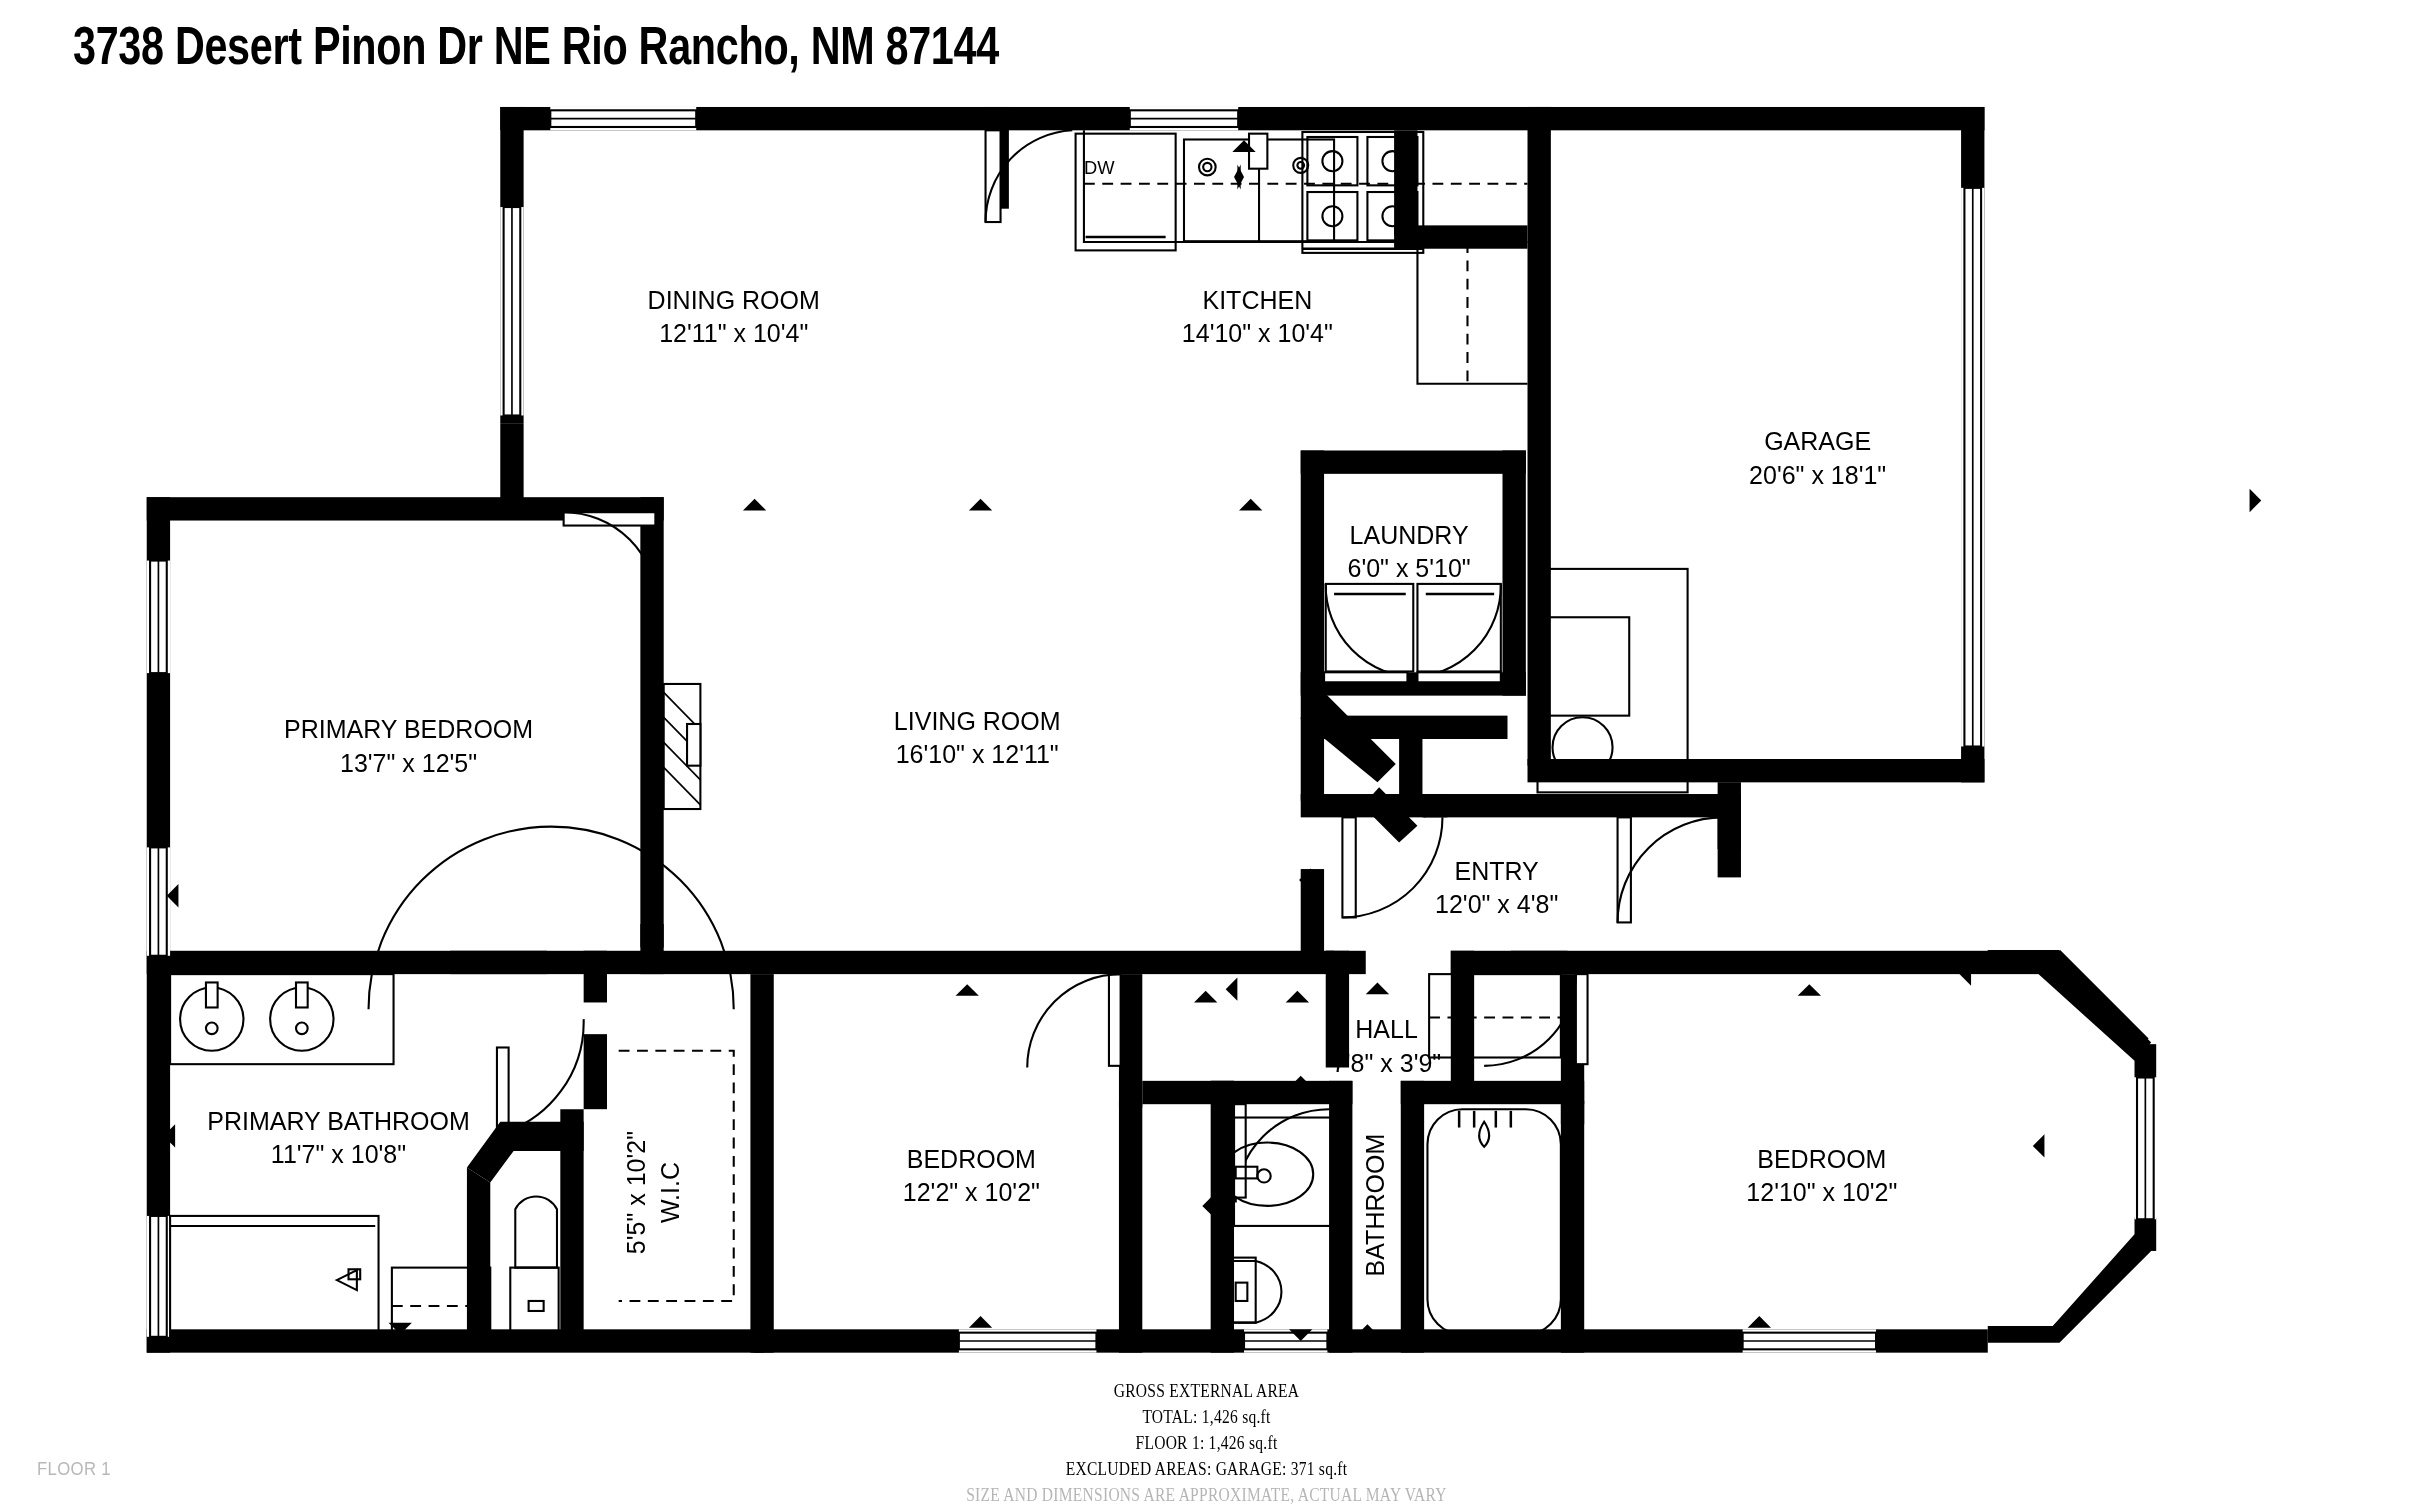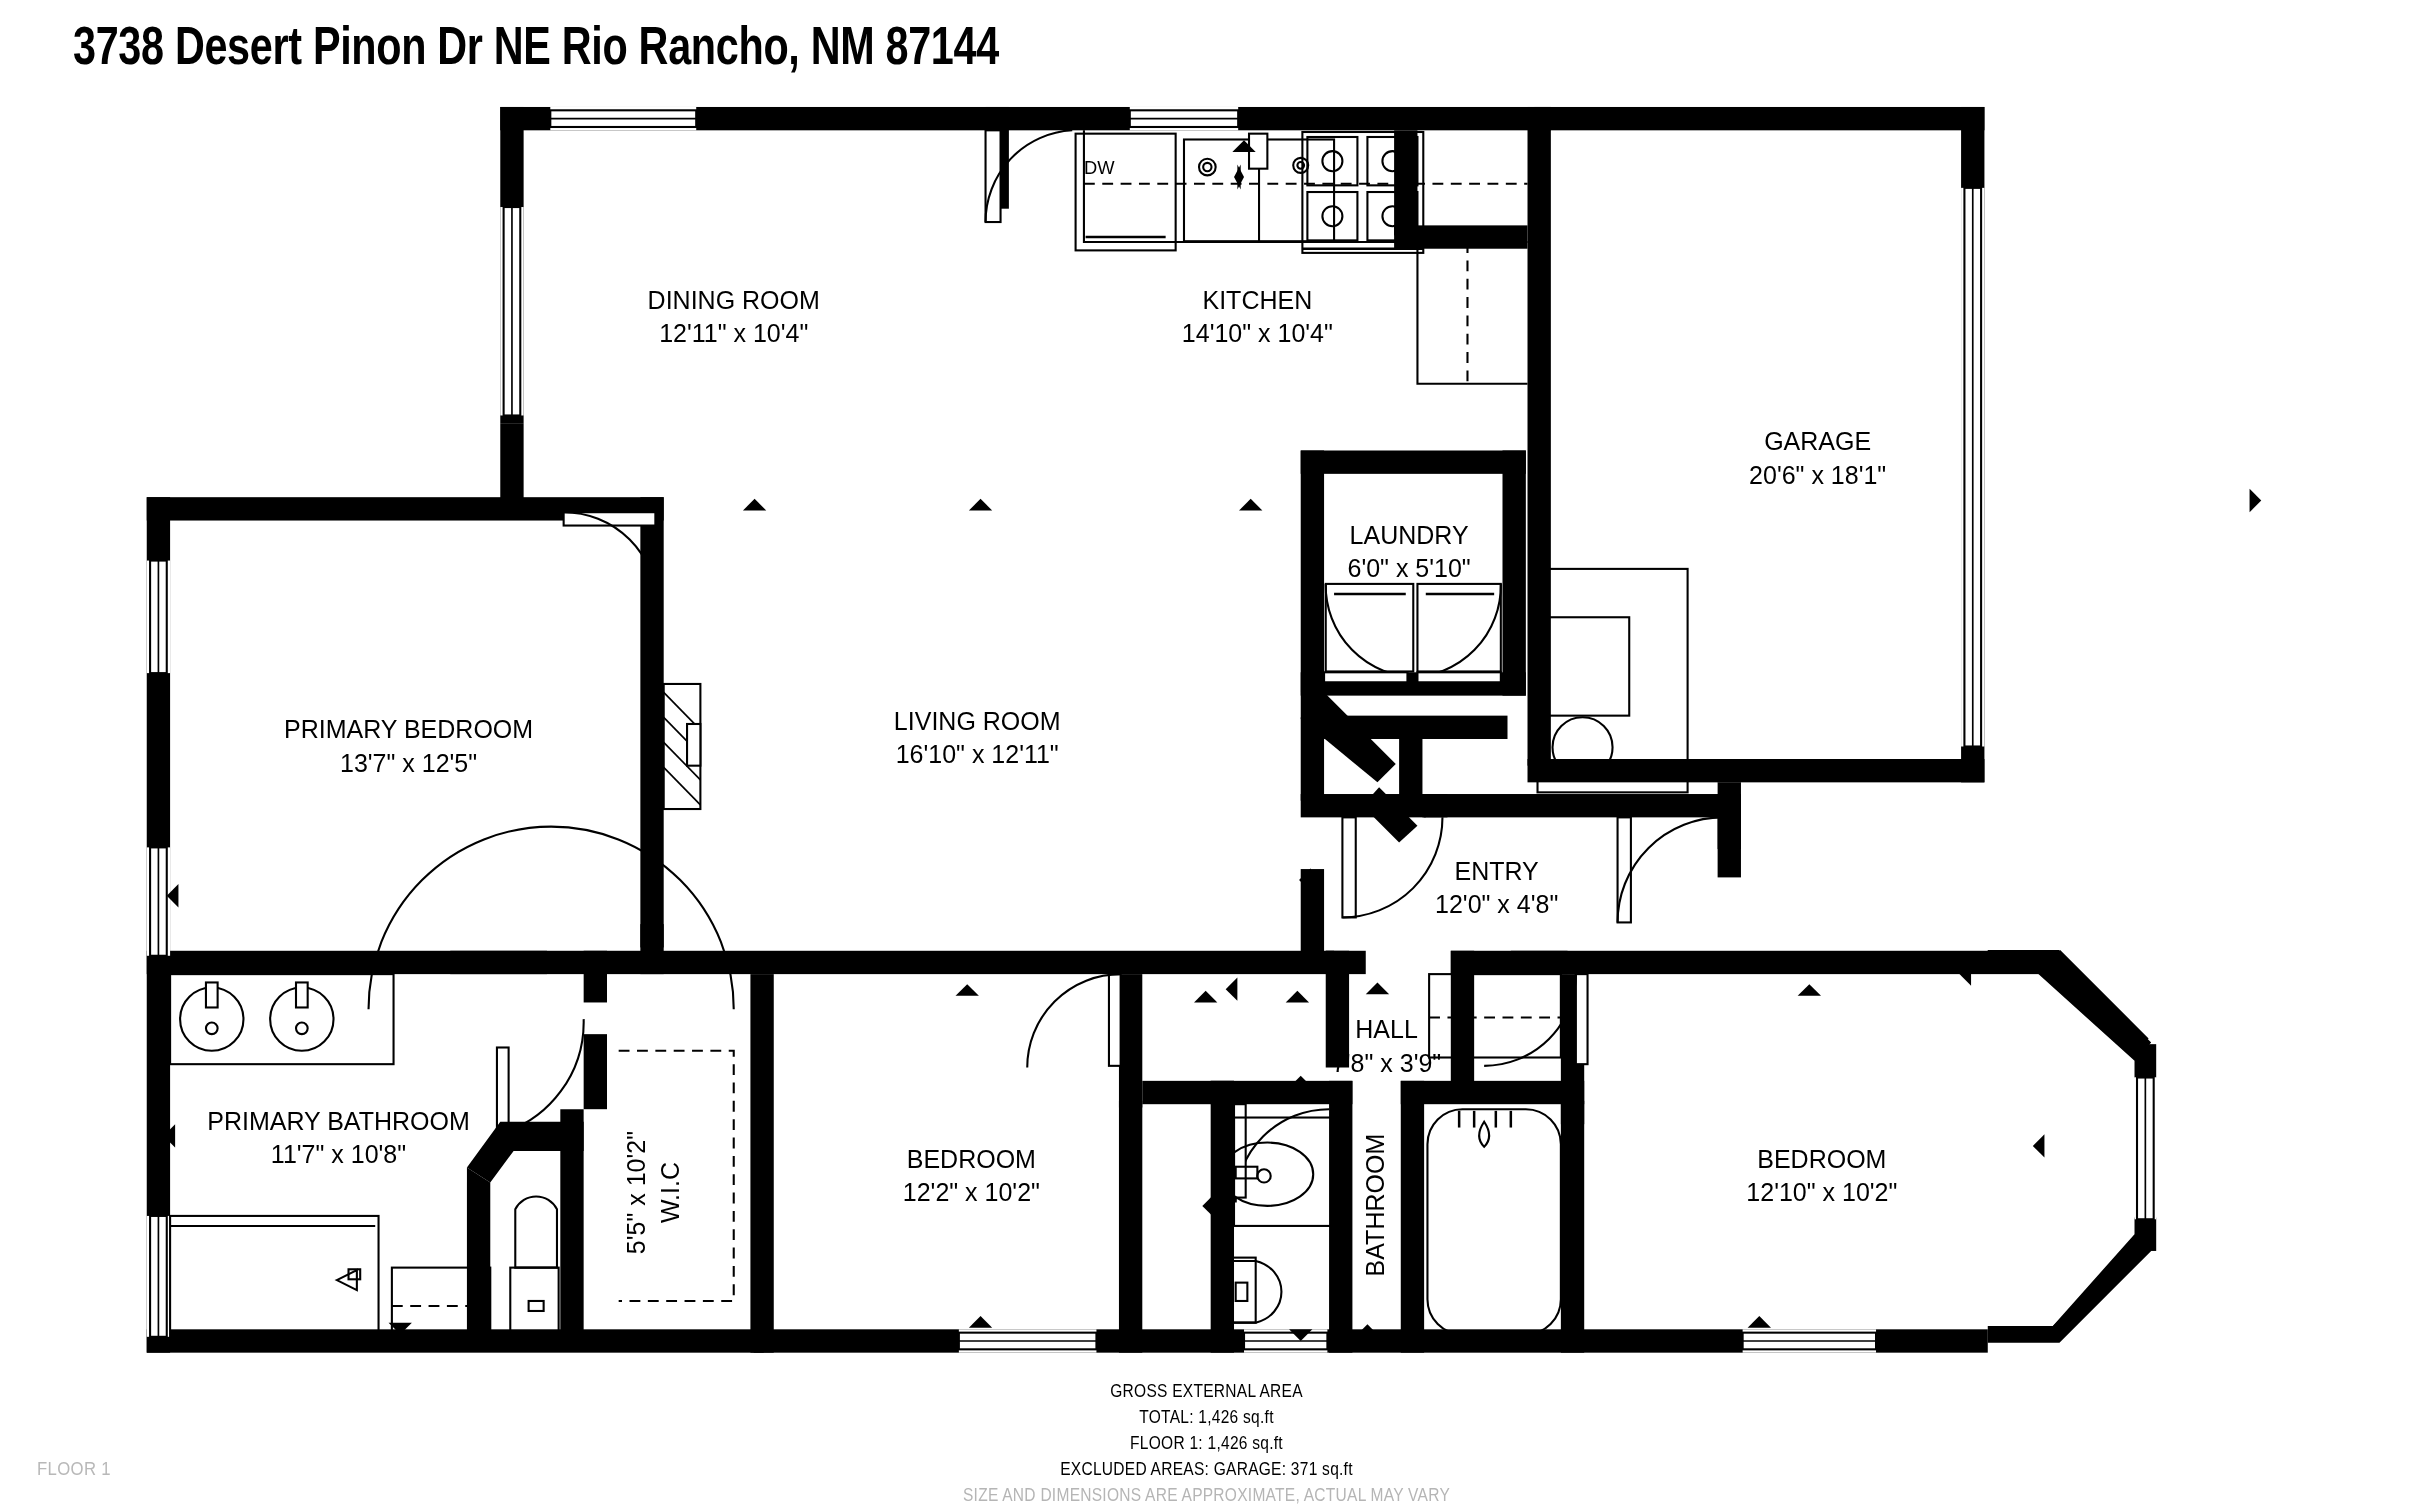--- a/index.html
+++ b/index.html
@@ -25,21 +25,21 @@
   .thinline2{fill:none;stroke:#000;stroke-width:2.5;}
   .dash{fill:none;stroke:#000;stroke-width:2.5;stroke-dasharray:13 9;}
   .swing{fill:none;stroke:#000;stroke-width:2.5;}
   .fix{fill:#fff;stroke:#000;stroke-width:2.5;}
   .fixn{fill:none;stroke:#000;stroke-width:2.5;}
   .marker{fill:#000;}
   .dwtext{font-family:"Liberation Sans","DejaVu Sans",sans-serif;font-size:22px;fill:#000;}
   #footer-block{
     position:absolute;left:0;top:1378px;width:2413px;
     text-align:center;
-    font-family:Liberation Sans, sans-serif;
+    font-family:Liberation Serif, serif;
   }
   #footer-block div{font-size:18.3px;line-height:26px;transform:scaleX(0.85);letter-spacing:0.3px;}
   #footer-disclaimer{color:#b5b5b5;font-size:17.5px;}
   #floor-tag{
     position:absolute;left:37px;top:1458px;
     font-size:19px;color:#b8b8b8;letter-spacing:0.4px;
     transform:scaleX(0.88);transform-origin:left center;
   }
 </style>
 </head>

